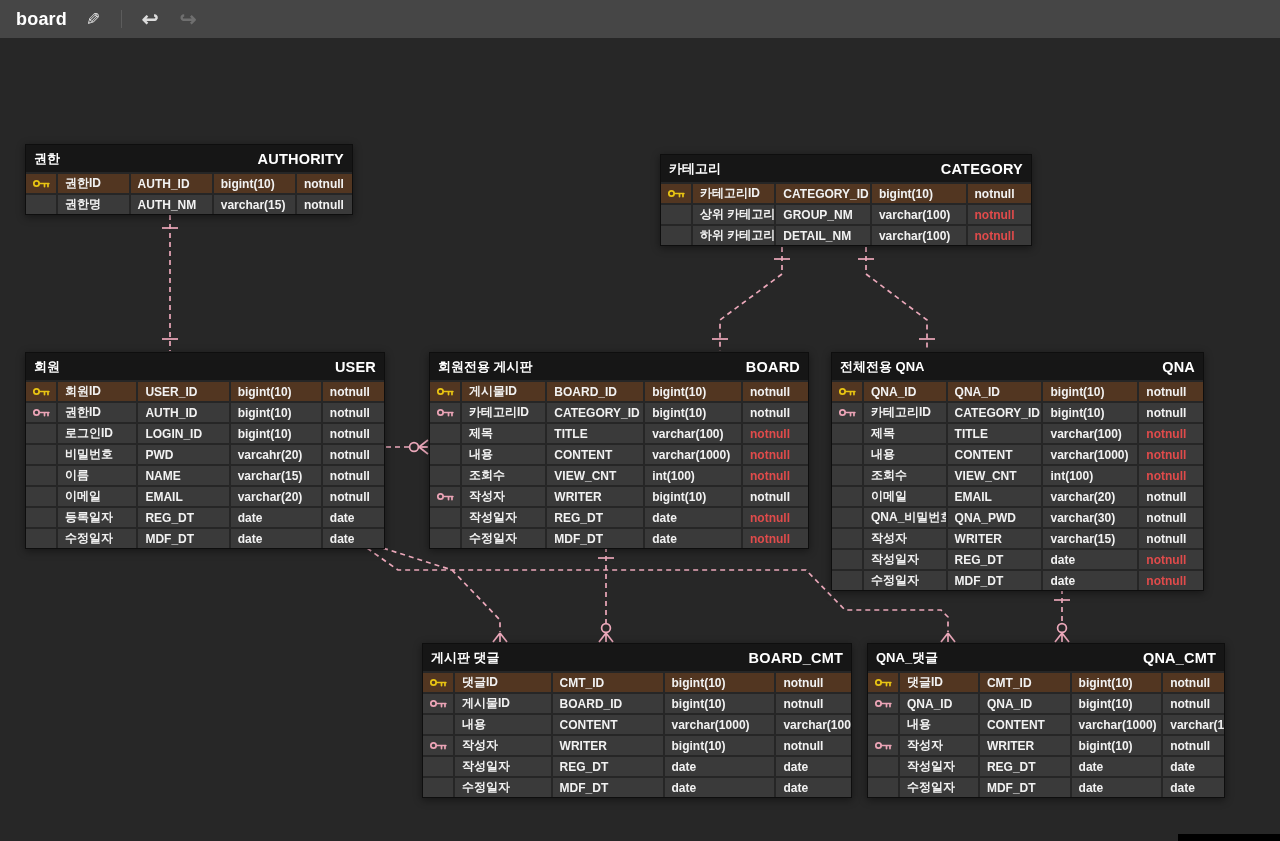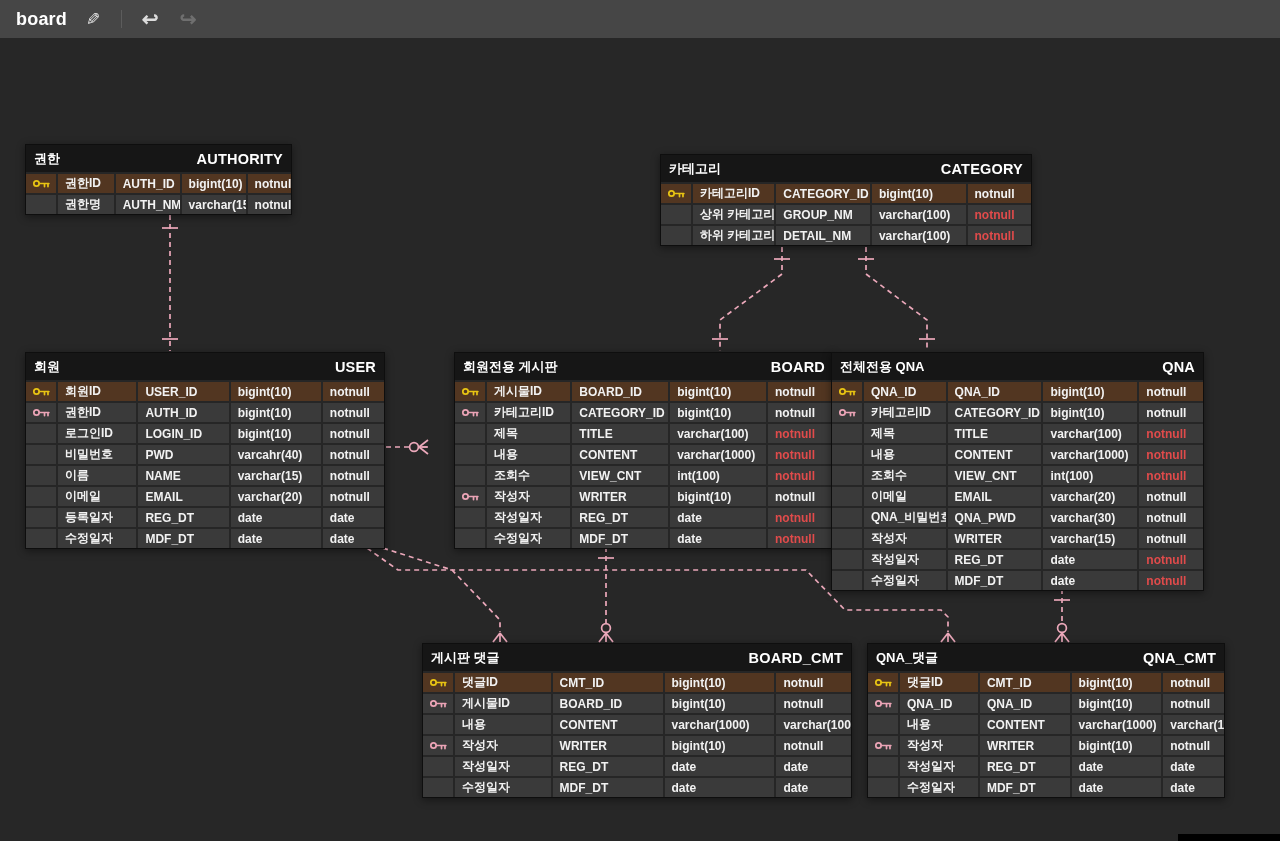--- a/index.html
+++ b/index.html
@@ -103,21 +103,21 @@
         <circle cx="606" cy="628" r="4.4" fill="#272727" stroke="#eba8ba" stroke-width="1.7"></circle>
       </g>
       <g>
         <polyline points="1062,589 1062,628" class="rel-line" stroke="#eba8ba"></polyline>
         <path d="M1054 600 H1070" class="rel-mark" stroke="#eba8ba"></path>
         <path d="M1062 633 L1055 642 M1062 633 L1062 642 M1062 633 L1069 642" class="rel-mark" stroke="#eba8ba"></path>
         <circle cx="1062" cy="628" r="4.4" fill="#272727" stroke="#eba8ba" stroke-width="1.7"></circle>
       </g>
     </svg>
   <div id="tables">
-      <div class="erd-table" style="left: 25px; top: 144px; width: 267px;">
+      <div class="erd-table" style="left: 25px; top: 144px; width: 328px;">
         <div class="erd-header">
           <span class="lname">권한</span>
           <span class="pname">AUTHORITY</span>
         </div>
         <div class="erd-body">
           <div class="erd-row pk">
             <span class="kcell">
               <svg class="keysvg" viewBox="0 0 22 12">
                 <circle cx="5.2" cy="6" r="3.1" fill="none" stroke="#e8c413" stroke-width="2"></circle>
                 <path d="M8.6 6 H19.5 M14.5 6 v3.6 M18.5 6 v3.6" fill="none" stroke="#e8c413" stroke-width="2" stroke-linecap="round"></path>
@@ -205,21 +205,21 @@
             <span class="kcell"></span>
             <span>로그인ID</span>
             <span>LOGIN_ID</span>
             <span>bigint(10)</span>
             <span>notnull</span>
           </div>
           <div class="erd-row">
             <span class="kcell"></span>
             <span>비밀번호</span>
             <span>PWD</span>
-            <span>varcahr(40)</span>
+            <span>varcahr(20)</span>
             <span>notnull</span>
           </div>
           <div class="erd-row">
             <span class="kcell"></span>
             <span>이름</span>
             <span>NAME</span>
             <span>varchar(15)</span>
             <span>notnull</span>
           </div>
           <div class="erd-row">
@@ -238,21 +238,21 @@
           </div>
           <div class="erd-row">
             <span class="kcell"></span>
             <span>수정일자</span>
             <span>MDF_DT</span>
             <span>date</span>
             <span>date</span>
           </div>
         </div>
       </div>
-      <div class="erd-table" style="left: 429px; top: 352px; width: 380px; margin-left: 25px;">
+      <div class="erd-table" style="left: 429px; top: 352px; width: 380px;">
         <div class="erd-header">
           <span class="lname">회원전용 게시판</span>
           <span class="pname">BOARD</span>
         </div>
         <div class="erd-body">
           <div class="erd-row pk">
             <span class="kcell">
               <svg class="keysvg" viewBox="0 0 22 12">
                 <circle cx="5.2" cy="6" r="3.1" fill="none" stroke="#e8c413" stroke-width="2"></circle>
                 <path d="M8.6 6 H19.5 M14.5 6 v3.6 M18.5 6 v3.6" fill="none" stroke="#e8c413" stroke-width="2" stroke-linecap="round"></path>

